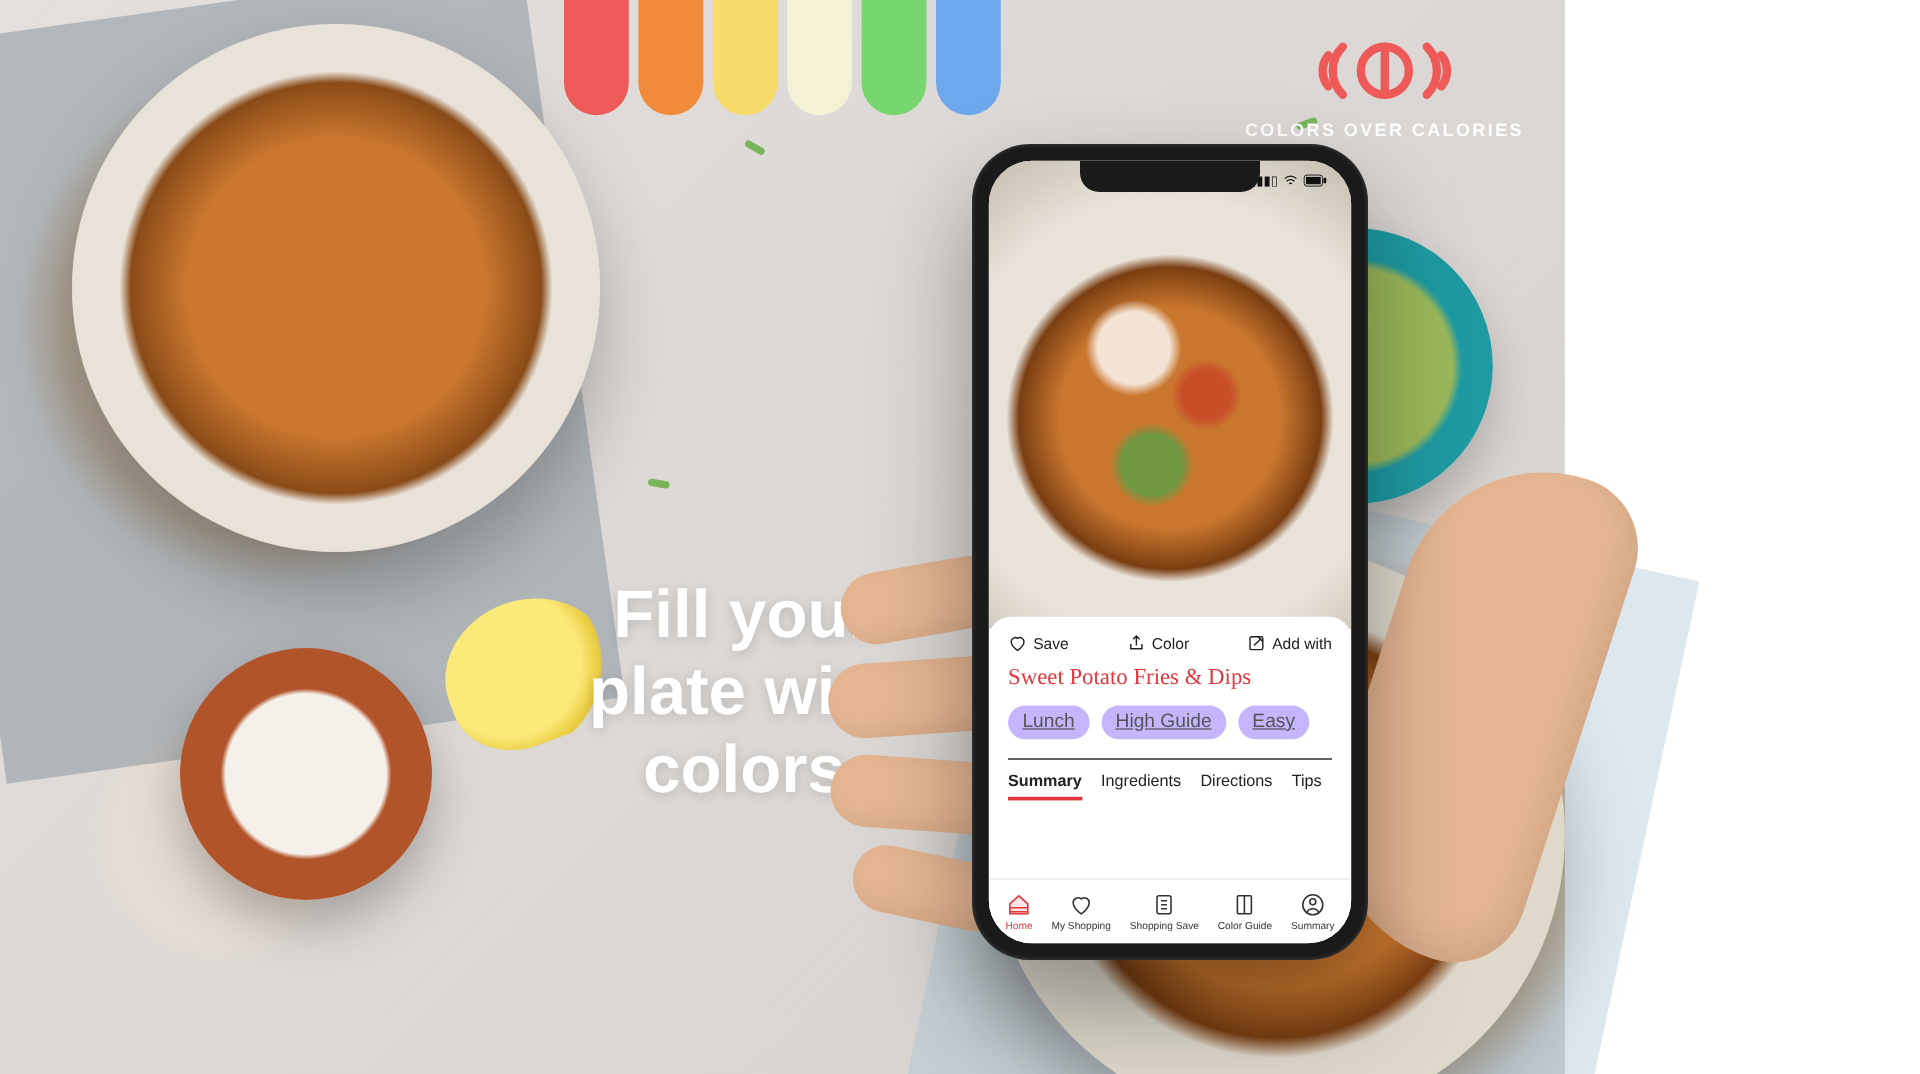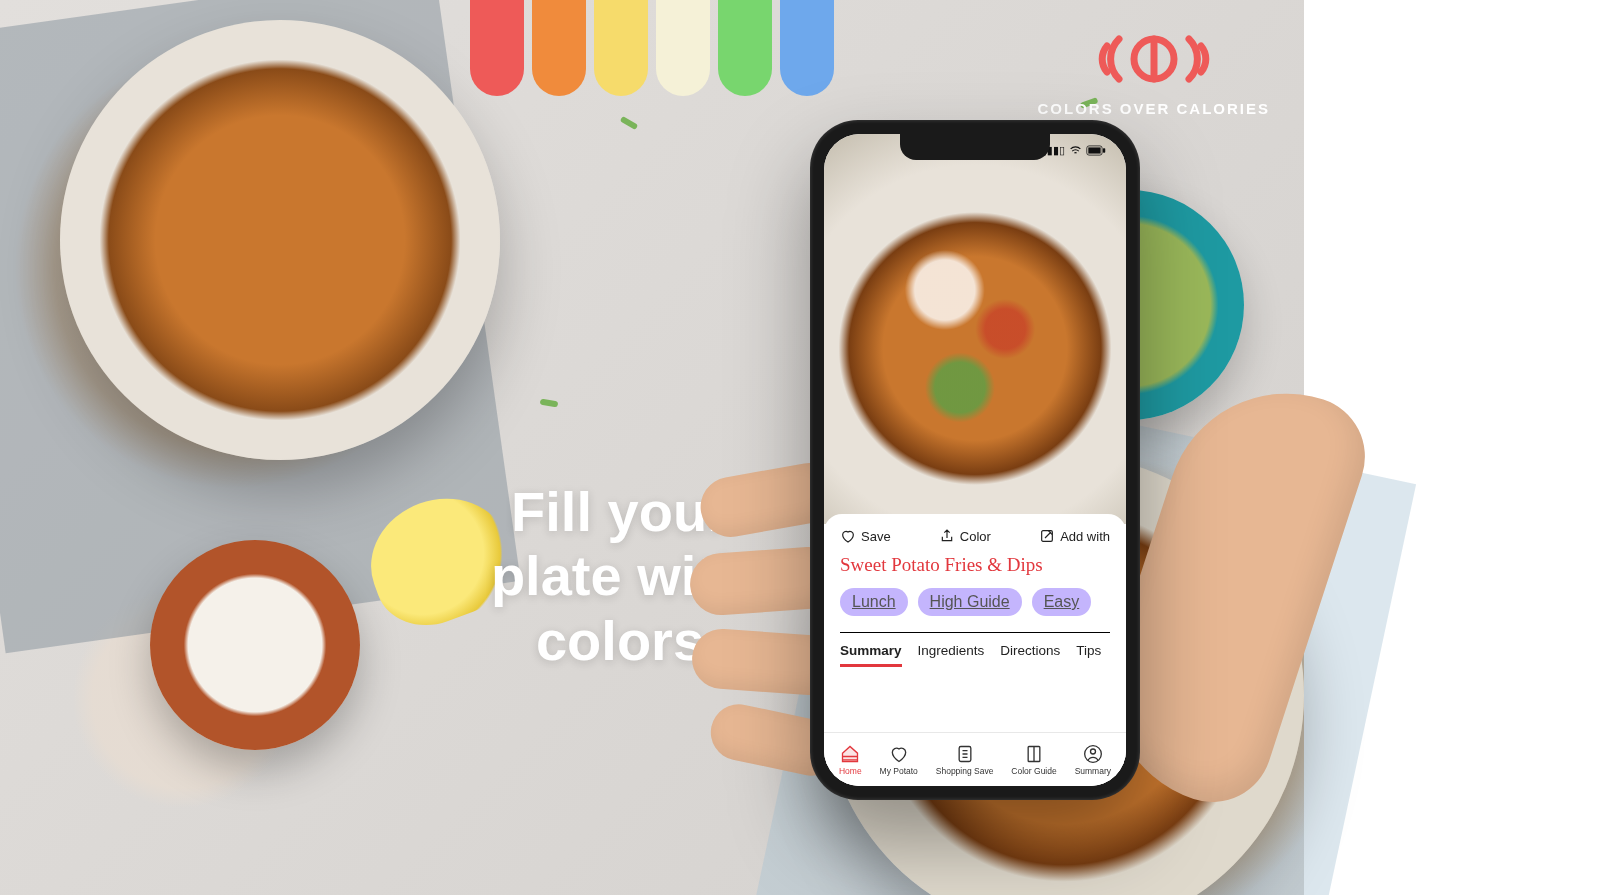--- a/index.html
+++ b/index.html
@@ -186,21 +186,21 @@
             <svg viewBox="0 0 24 24">
                 <path d="M3 11l9-8 9 8v10H3z"></path>
                 <path d="M3 15h18M3 19h18"></path>
               </svg>
             <span>Home</span>
           </div>
           <div class="item">
             <svg viewBox="0 0 24 24">
                 <path d="M12 21s-8-5.3-8-11a5 5 0 0 1 8-4 5 5 0 0 1 8 4c0 5.7-8 11-8 11z"></path>
               </svg>
-            <span>My Potato</span>
+            <span>My Shopping</span>
           </div>
           <div class="item">
             <svg viewBox="0 0 24 24">
                 <rect x="5" y="3" width="14" height="18" rx="2"></rect>
                 <line x1="9" y1="8" x2="15" y2="8"></line>
                 <line x1="9" y1="12" x2="15" y2="12"></line>
                 <line x1="9" y1="16" x2="15" y2="16"></line>
               </svg>
             <span>Shopping Save</span>
           </div>

